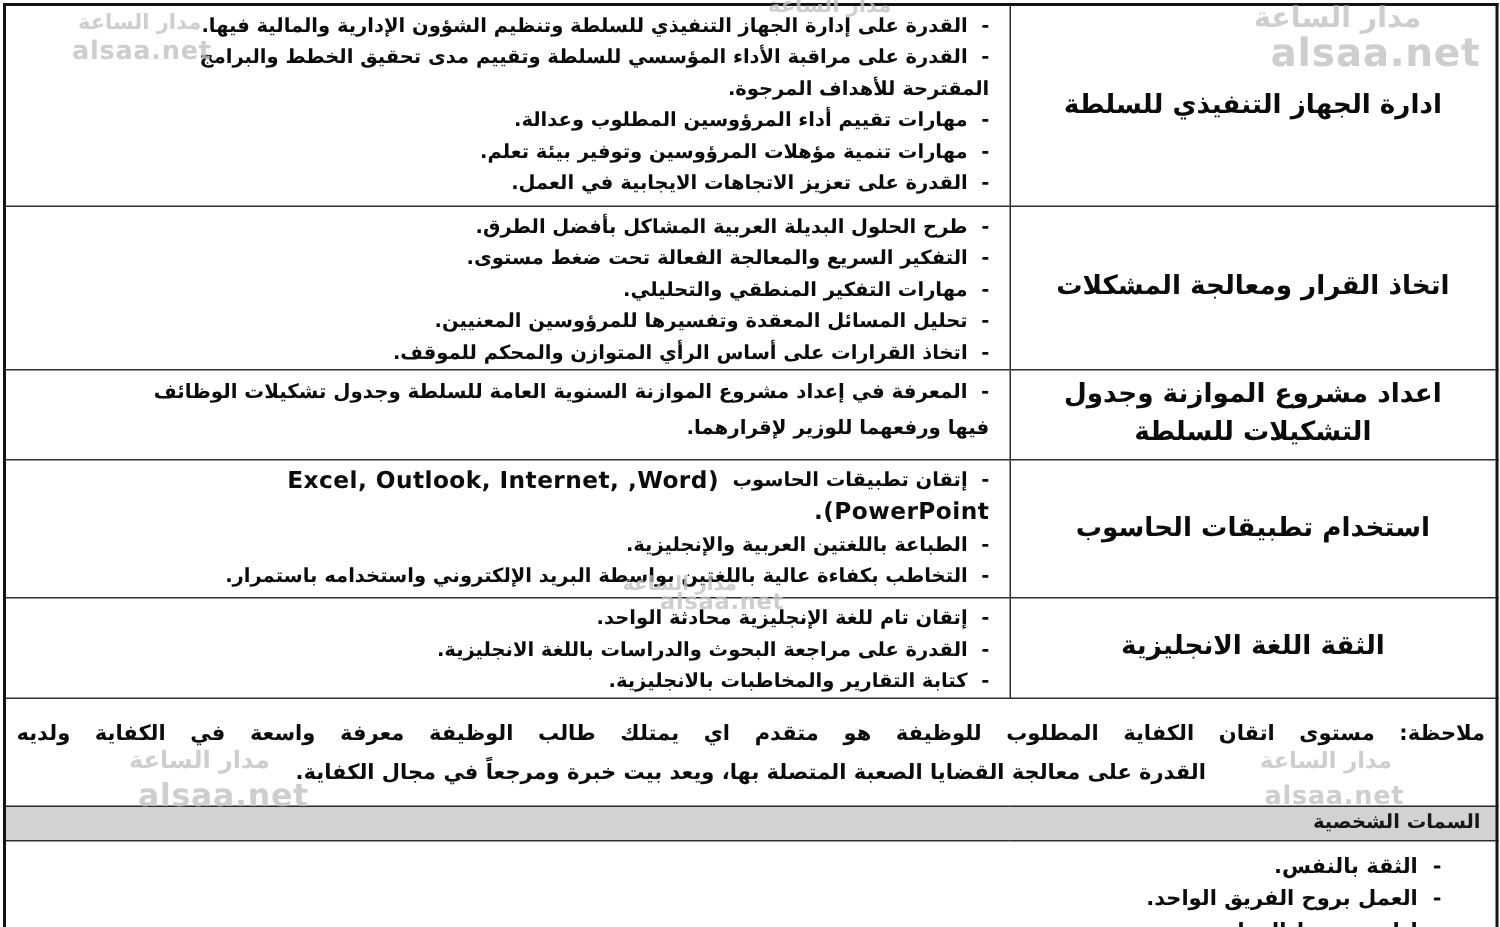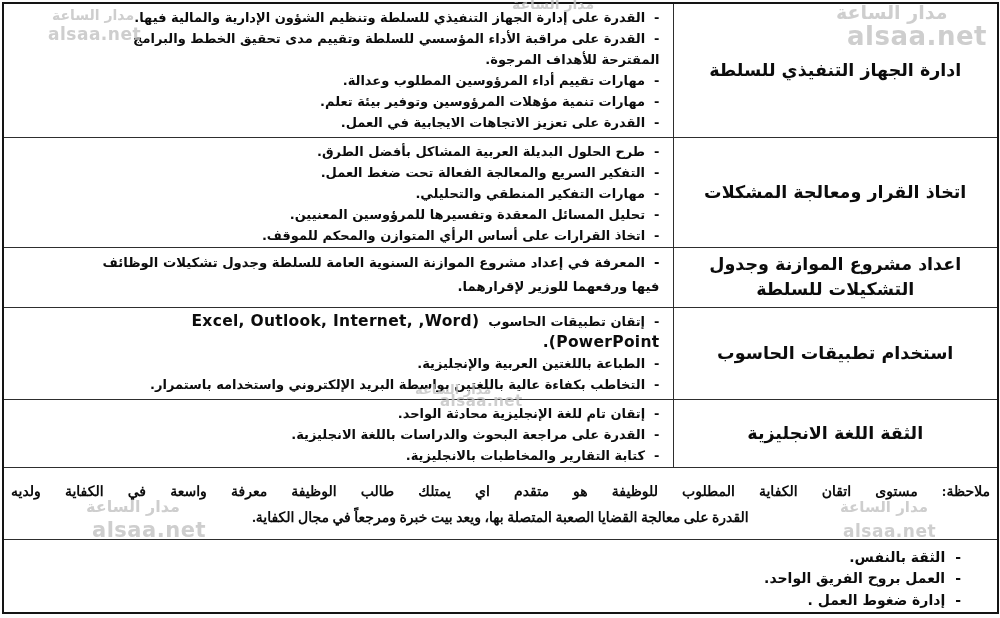--- a/index.html
+++ b/index.html
@@ -24,21 +24,21 @@
   td.body-cell{vertical-align:top;padding:3px 13px 0 4px;}
   .bl{display:flex;gap:9px;font-weight:bold;font-size:13px;line-height:21px;}
   .dash{flex:0 0 auto;}
   .bl-text{white-space:nowrap;}
   .cont{font-weight:bold;font-size:13px;line-height:21px;white-space:nowrap;}
   tr.r3 .bl, tr.r3 .cont{line-height:24.5px;font-size:13.2px;}
   .latin{direction:ltr;unicode-bidi:isolate;font-size:15.5px;letter-spacing:.3px;}
   .note-cell{padding:3px 7px 0 7px;font-weight:bold;font-size:14px;line-height:25.5px;}
   .note-l1{text-align:justify;text-align-last:justify;}
   .note-l2{text-align:center;}
-  tr.r-note{height:72px;font-family:Liberation Serif, serif;}
+  tr.r-note{height:72px;}
   tr.r-bar{height:23px;}
   .bar-cell{
     background:#d2d2d2;font-weight:bold;font-size:13px;
     text-align:right;padding:0 10px;vertical-align:middle;color:#161616;
   }
   .bottom-cell{vertical-align:top;padding:7px 36px 0 0;}
   .pb{display:flex;gap:10px;font-weight:bold;font-size:14px;line-height:21.5px;}
   .wm{
     position:absolute;font-weight:bold;opacity:.8;white-space:nowrap;
     pointer-events:none;z-index:5;letter-spacing:.5px;
@@ -86,21 +86,21 @@
           <td class="hdr-cell">
             <div>اتخاذ القرار ومعالجة المشكلات</div>
           </td>
           <td class="body-cell">
             <div class="bl">
               <span class="dash">-</span>
               <span class="bl-text">طرح الحلول البديلة العربية المشاكل بأفضل الطرق.</span>
             </div>
             <div class="bl">
               <span class="dash">-</span>
-              <span class="bl-text">التفكير السريع والمعالجة الفعالة تحت ضغط العمل.</span>
+              <span class="bl-text">التفكير السريع والمعالجة الفعالة تحت ضغط مستوى.</span>
             </div>
             <div class="bl">
               <span class="dash">-</span>
               <span class="bl-text">مهارات التفكير المنطقي والتحليلي.</span>
             </div>
             <div class="bl">
               <span class="dash">-</span>
               <span class="bl-text">تحليل المسائل المعقدة وتفسيرها للمرؤوسين المعنيين.</span>
             </div>
             <div class="bl">
@@ -161,20 +161,25 @@
               <span class="bl-text">كتابة التقارير والمخاطبات بالانجليزية.</span>
             </div>
           </td>
         </tr>
       </tbody>
     <tbody>
       <tr class="r-note">
         <td colspan="2" class="note-cell">
           <div class="note-l1">ملاحظة: مستوى اتقان الكفاية المطلوب للوظيفة هو متقدم اي يمتلك طالب الوظيفة معرفة واسعة في الكفاية ولديه</div>
           <div class="note-l2">القدرة على معالجة القضايا الصعبة المتصلة بها، ويعد بيت خبرة ومرجعاً في مجال الكفاية.</div>
+        </td>
+      </tr>
+      <tr class="r-bar">
+        <td colspan="2" class="bar-cell">
+          <span>السمات الشخصية</span>
         </td>
       </tr>
       <tr>
         <td colspan="2" class="bottom-cell">
           <div id="pb">
               <div class="pb">
                 <span class="dash">-</span>
                 <span class="bl-text">الثقة بالنفس.</span>
               </div>
               <div class="pb">

